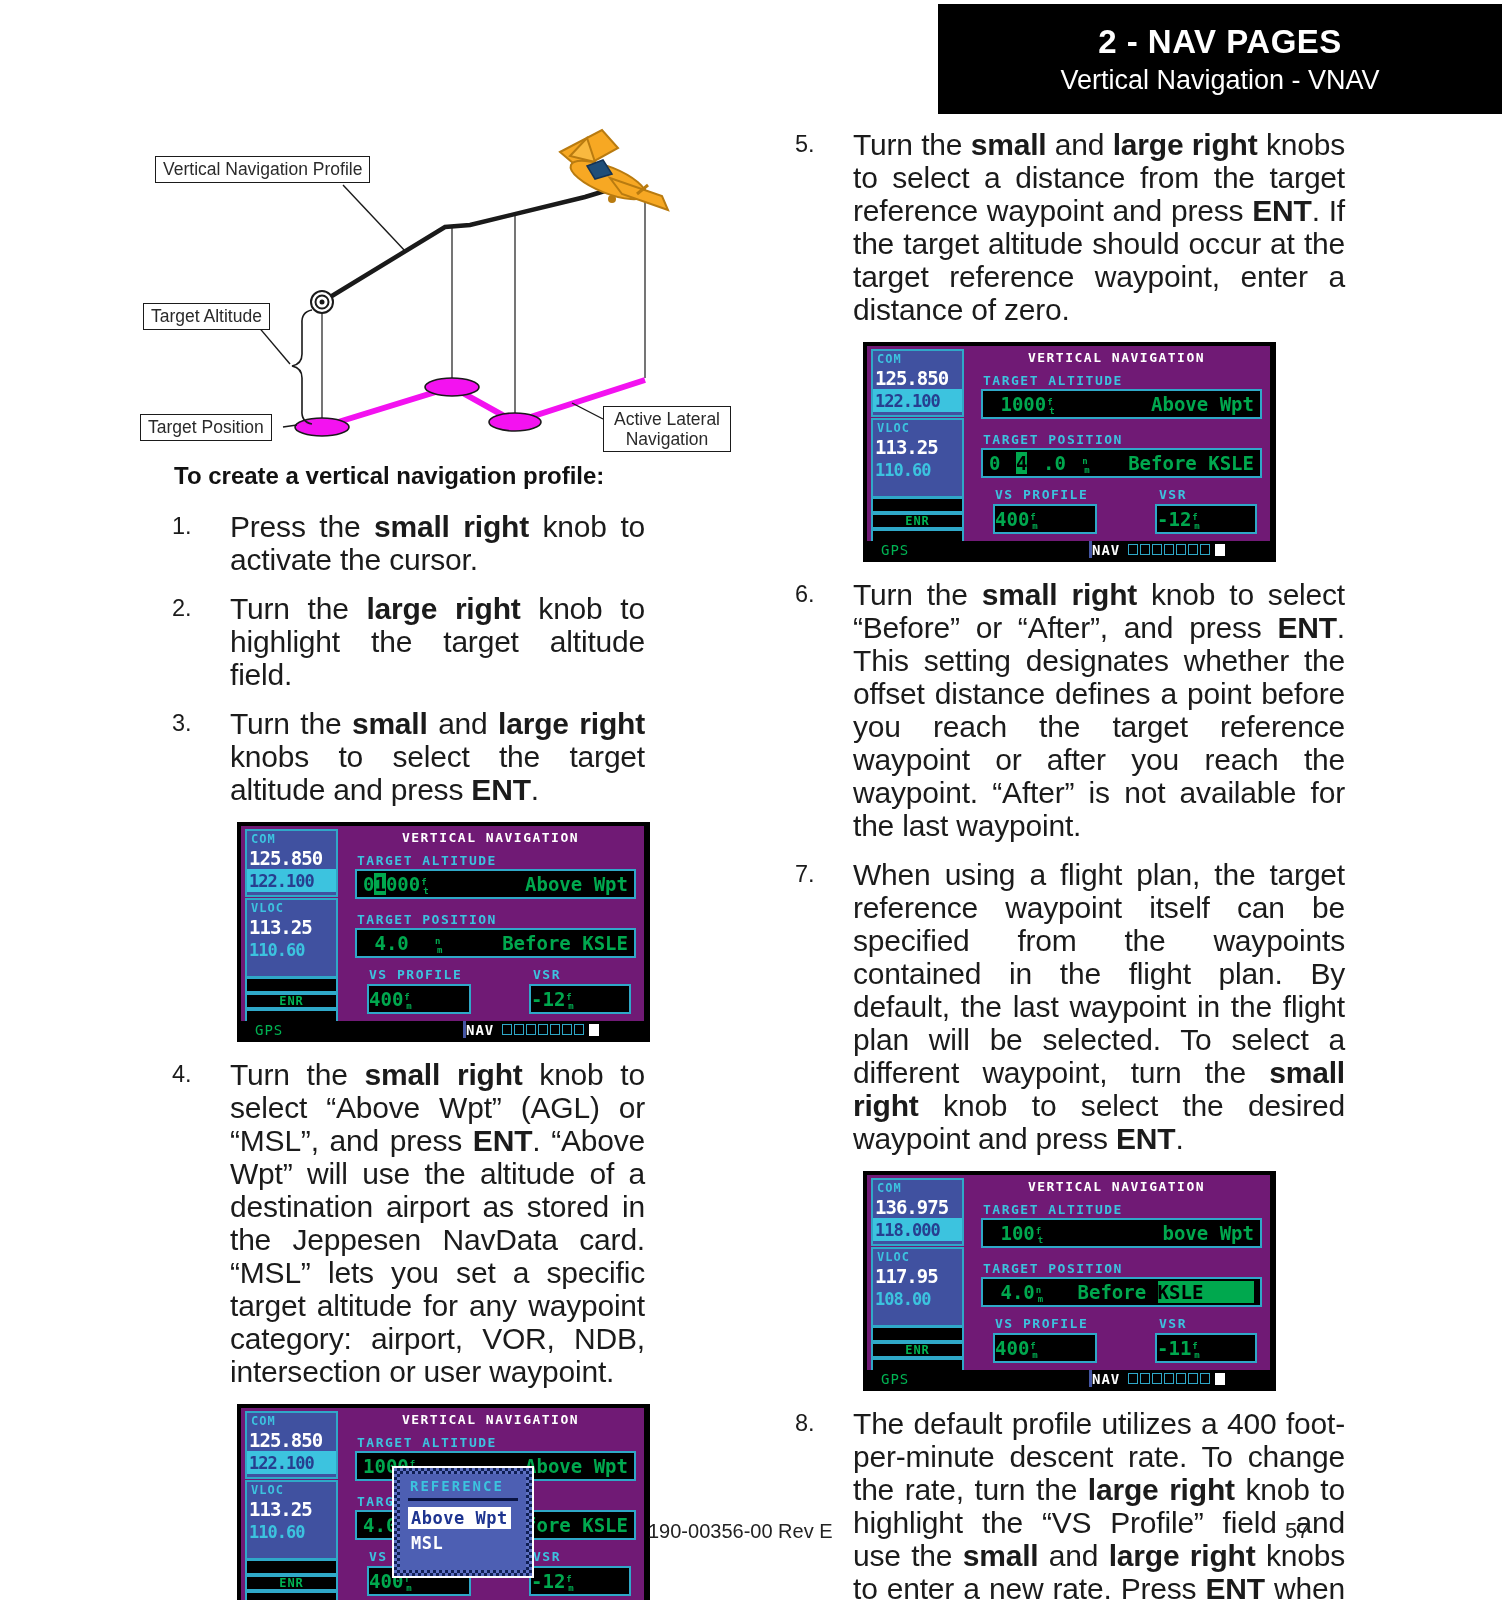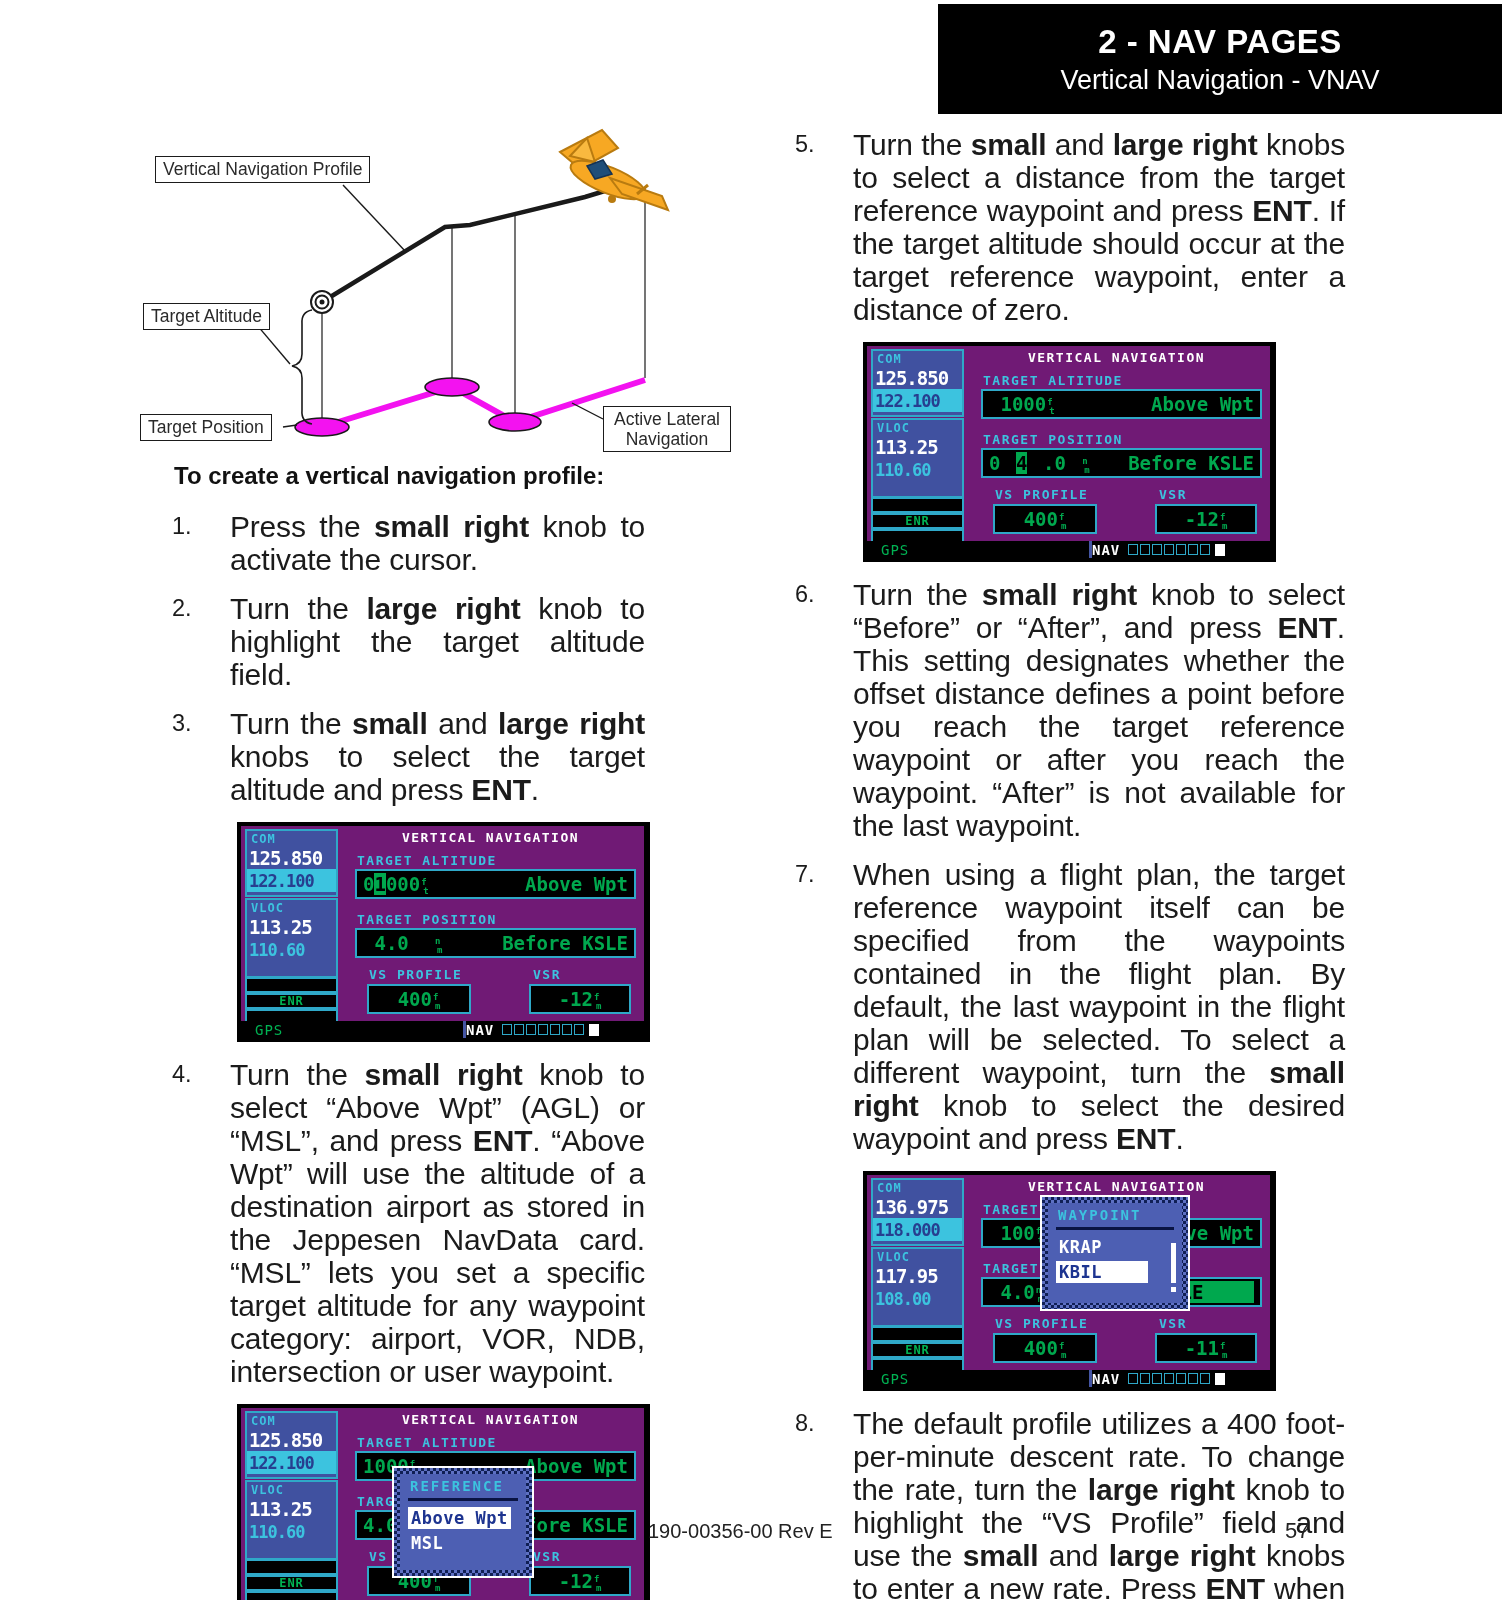--- a/index.html
+++ b/index.html
@@ -50,21 +50,21 @@
           font-size:13px;font-weight:bold;letter-spacing:1.5px;white-space:nowrap;}
   .flabel{position:absolute;color:#3cc3df;font-size:13px;font-weight:bold;letter-spacing:1.5px;white-space:nowrap;}
   .field{position:absolute;left:114px;right:8px;height:26px;background:#000;border:2px solid #2fa8c8;
          display:flex;align-items:center;padding:0 6px;color:#00a84e;font-size:19px;font-weight:bold;justify-content:space-between;}
   .field span{white-space:pre;}
   .field .rt{margin-left:auto;}
   .field .cursor{background:#00a84e;color:#000;}
   .field .hl{background:#00a84e;color:#000;}
   .field .fill{flex:1;}
   .vbox{position:absolute;top:158px;height:26px;background:#000;border:2px solid #2fa8c8;
-        display:flex;align-items:center;justify-content:center;color:#00a84e;font-size:19px;font-weight:bold;}
+        display:flex;align-items:center;justify-content:flex-start;color:#00a84e;font-size:19px;font-weight:bold;}
   .u{display:inline-flex;flex-direction:column;font-size:9px;line-height:.95;font-weight:bold;
      margin-left:1px;transform:translateY(3px);}
   .u i{font-style:normal;}
   .u i:last-child{margin-left:2px;}
 
   .statusbar{position:absolute;left:0;right:0;bottom:0;height:17px;background:#000;display:flex;align-items:center;}
   .statusbar .gpslab{color:#00b353;font-size:14px;font-weight:normal;letter-spacing:1px;padding-left:14px;}
   .statusbar .navsec{margin-left:auto;width:178px;height:100%;display:flex;align-items:center;
                      border-left:3px solid #4556a4;}
   .statusbar .navlab{color:#fff;font-size:14px;font-weight:bold;letter-spacing:1px;}
@@ -441,29 +441,20 @@
                 <span class="nb"></span>
                 <span class="nb"></span>
                 <span class="nb"></span>
                 <span class="nb"></span>
                 <span class="nb"></span>
                 <span class="nb"></span>
                 <span class="nbf"></span>
               </div>
             </div>
           </div>
-          <div class="popup" style="left: 173px; top: 20px; width: 134px; height: 100px;">
-            <div class="popup-in">
-              <div class="popup-title">WAYPOINT</div>
-              <div class="popup-item">KRAP</div>
-              <div class="popup-item sel pad">KBIL</div>
-              <div class="popup-scroll"></div>
-              <div class="popup-scroll-dot"></div>
-            </div>
-          </div>
         </div>
       </div>
   </div>
   <div class="step">
       <span class="num">8.</span>
       <span class="txt"><span>The default profile utilizes a 400 foot-per-minute descent rate. To change the rate, turn the </span><span class="b">large right</span><span> knob to highlight the “VS Profile” field and use the </span><span class="b">small</span><span> and </span><span class="b">large right</span><span> knobs to enter a new rate. Press </span><span class="b">ENT</span><span> when finished.</span></span>
     </div>
 </div>
 
 <div class="foot-doc">190-00356-00 Rev E</div>

